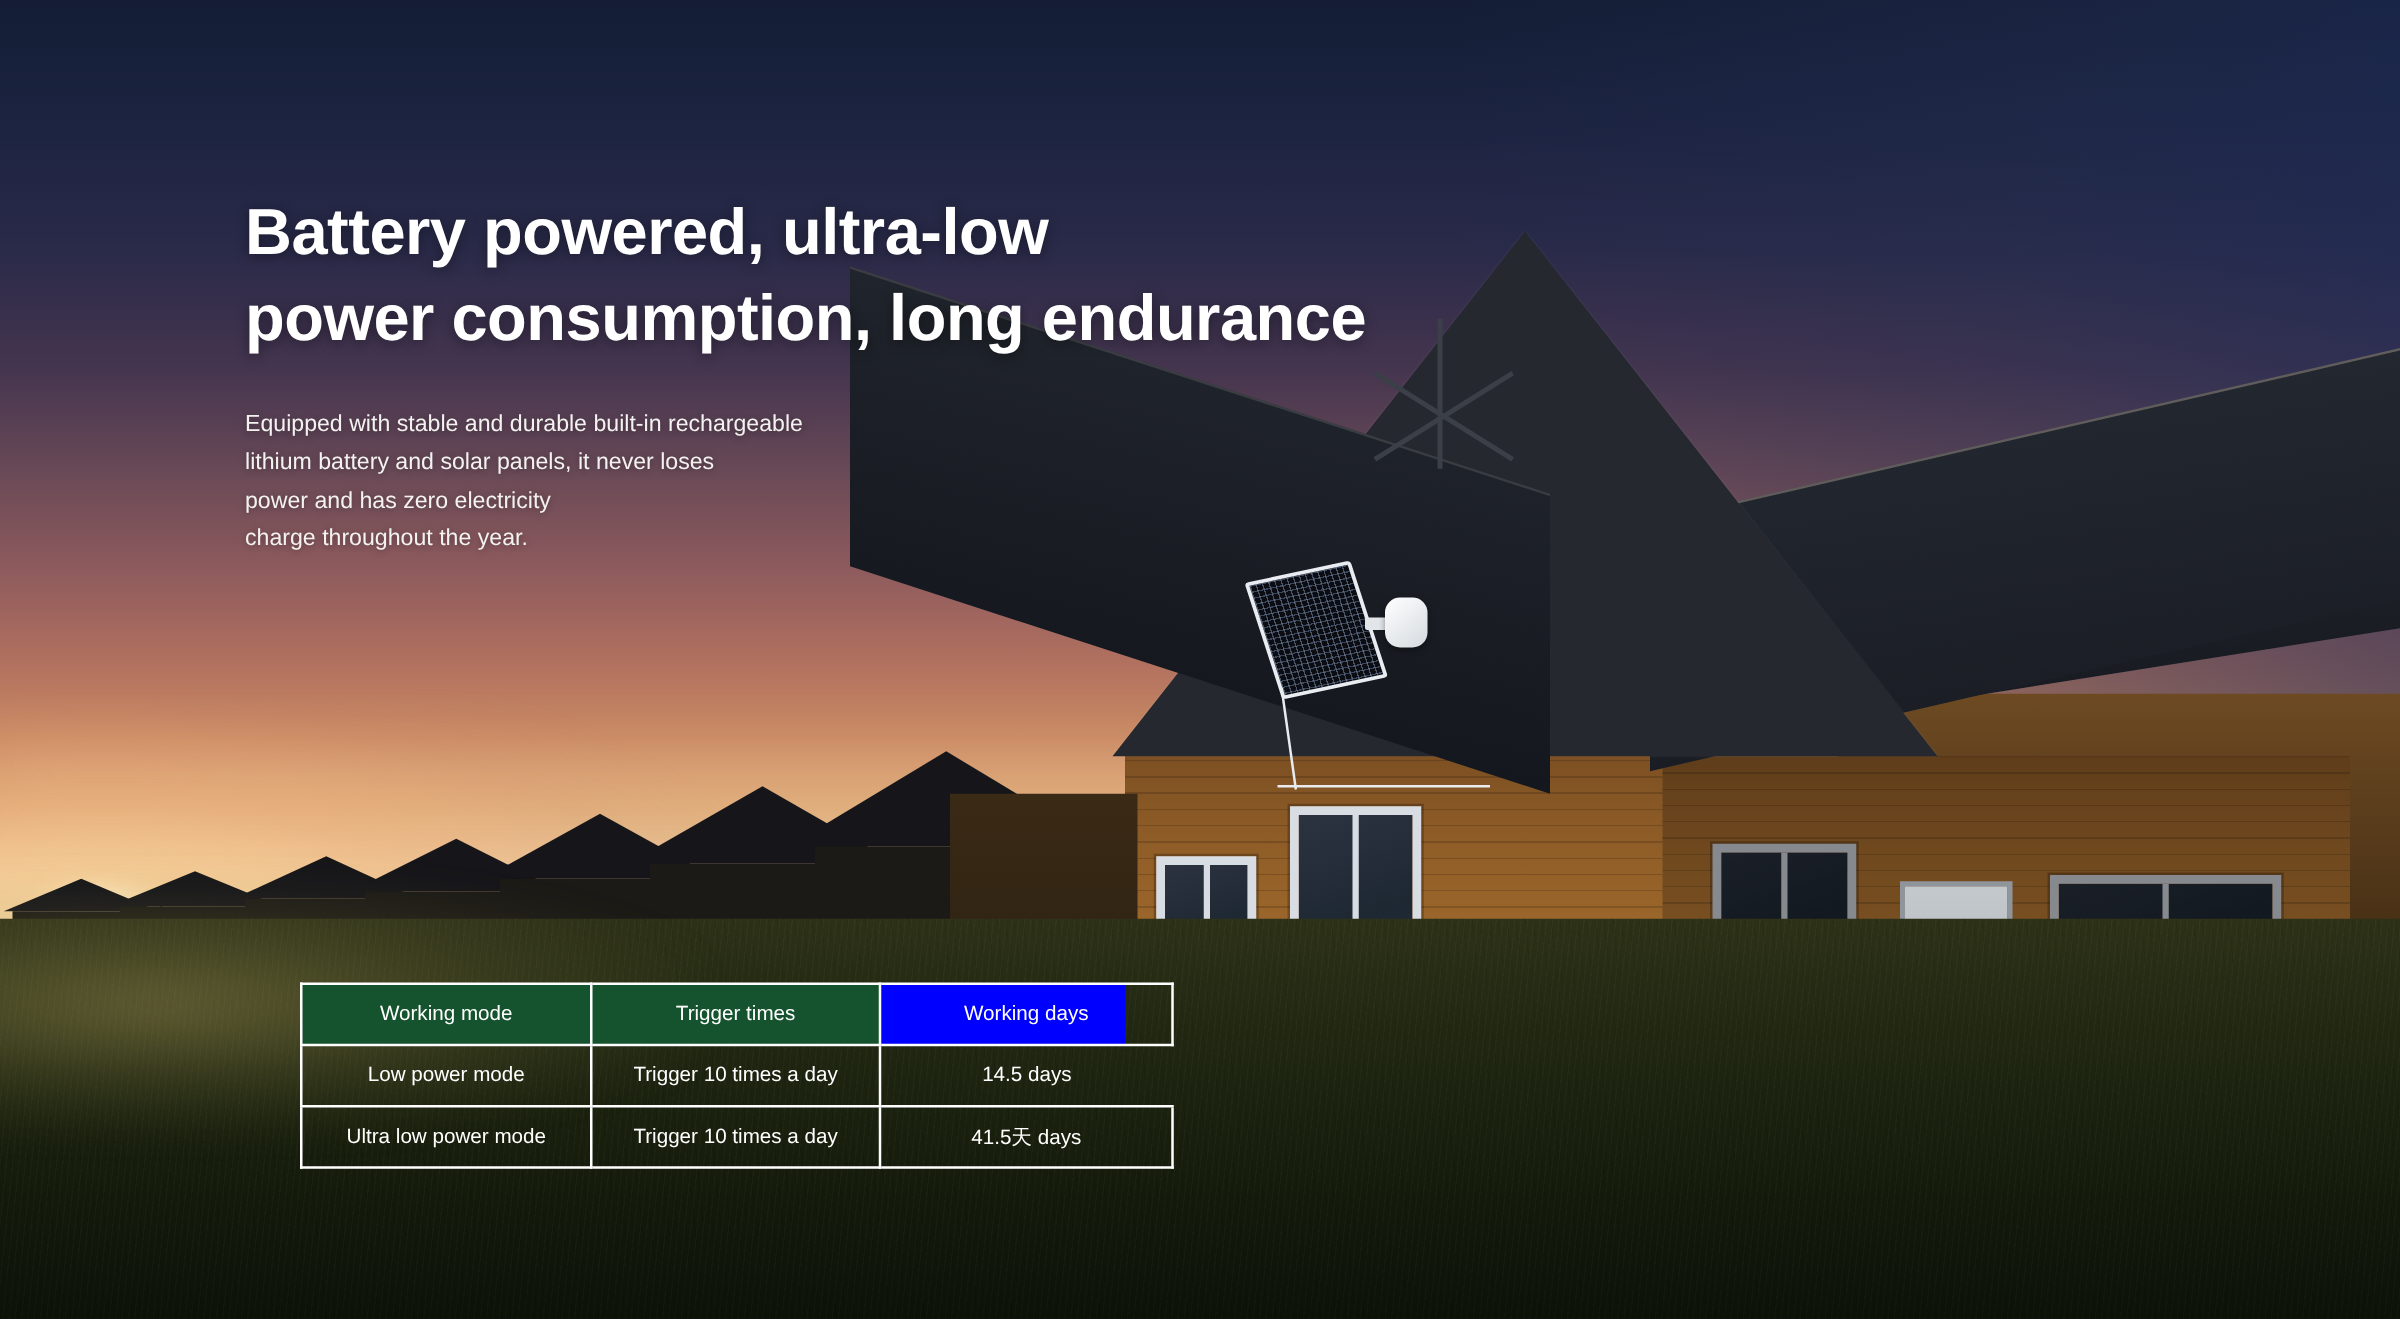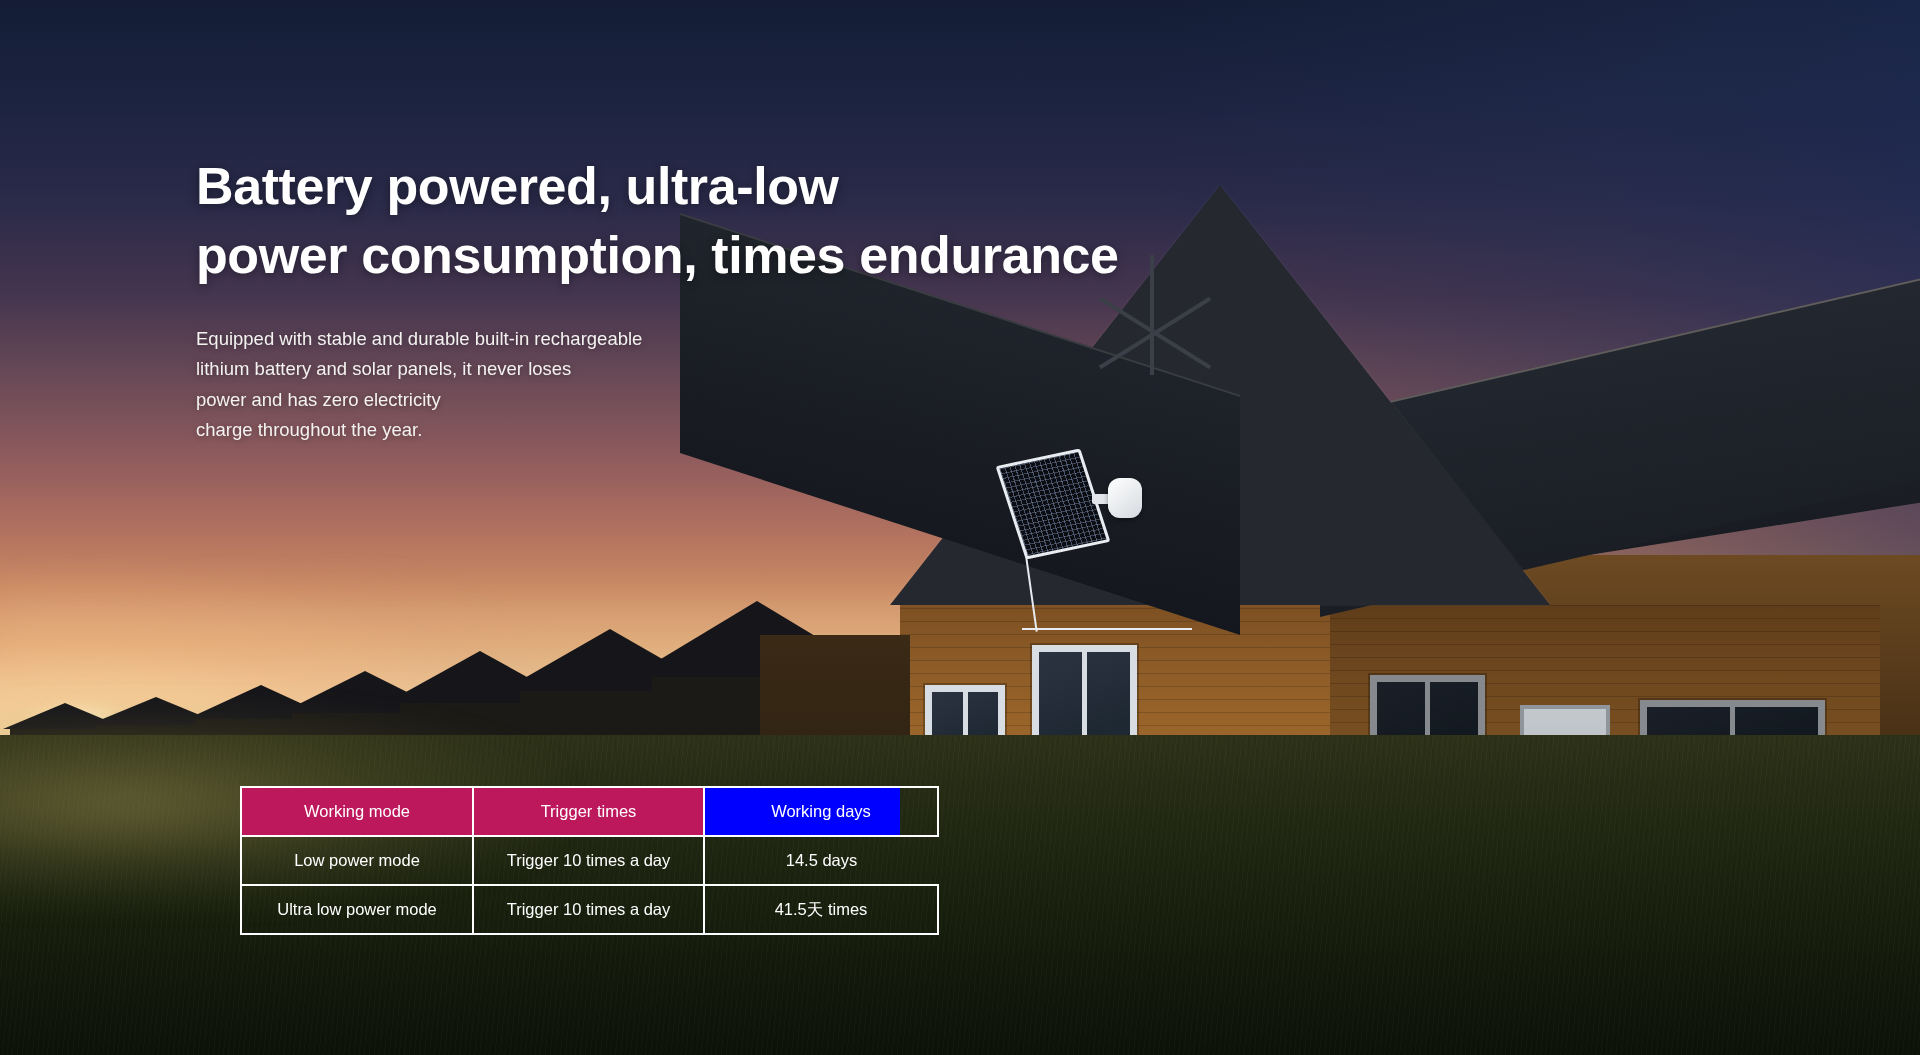--- a/index.html
+++ b/index.html
@@ -337,21 +337,21 @@
     border:2px solid #ffffff;
     height:49px;
     text-align:center;
     vertical-align:middle;
     color:#ffffff;
     font-size:16.5px;
     font-weight:400;
     padding:0 6px;
   }
   .spec-table th {
-    background:#be185d;
+    background:#14532d;
     font-weight:400;
   }
   .spec-table td { background:rgba(0,0,0,0.0); }
   .spec-table col.c1 { width:232px; }
   .spec-table col.c2 { width:231px; }
   .spec-table col.c3 { width:234px; }
   
   .spec-table th.short-fill {
     background:linear-gradient(to right,#0000ff 0 84%, rgba(0,0,0,0) 84% 100%);
   }
@@ -435,21 +435,21 @@
 
 
   <div class="ground">
     <div class="grass-texture"></div>
     <div class="ground-light"></div>
   </div>
 
   <div class="copy">
     <h1 class="headline">
       <span class="hl-line">Battery powered, ultra-low</span>
-      <span class="hl-line">power consumption, times endurance</span>
+      <span class="hl-line">power consumption, long endurance</span>
     </h1>
     <p class="subcopy">
       <span class="sub-line">Equipped with stable and durable built-in rechargeable</span>
       <span class="sub-line">lithium battery and solar panels, it never loses</span>
       <span class="sub-line">power and has zero electricity</span>
       <span class="sub-line">charge throughout the year.</span>
     </p>
   </div>
 
   <table class="spec-table">
@@ -467,18 +467,18 @@
     </thead>
     <tbody>
       <tr>
         <td>Low power mode</td>
         <td>Trigger 10 times a day</td>
         <td class="no-right-border">14.5 days</td>
       </tr>
       <tr>
         <td>Ultra low power mode</td>
         <td>Trigger 10 times a day</td>
-        <td>41.5天 times</td>
+        <td>41.5天 days</td>
       </tr>
     </tbody>
   </table>
 
 </div>
 
 </body></html>

